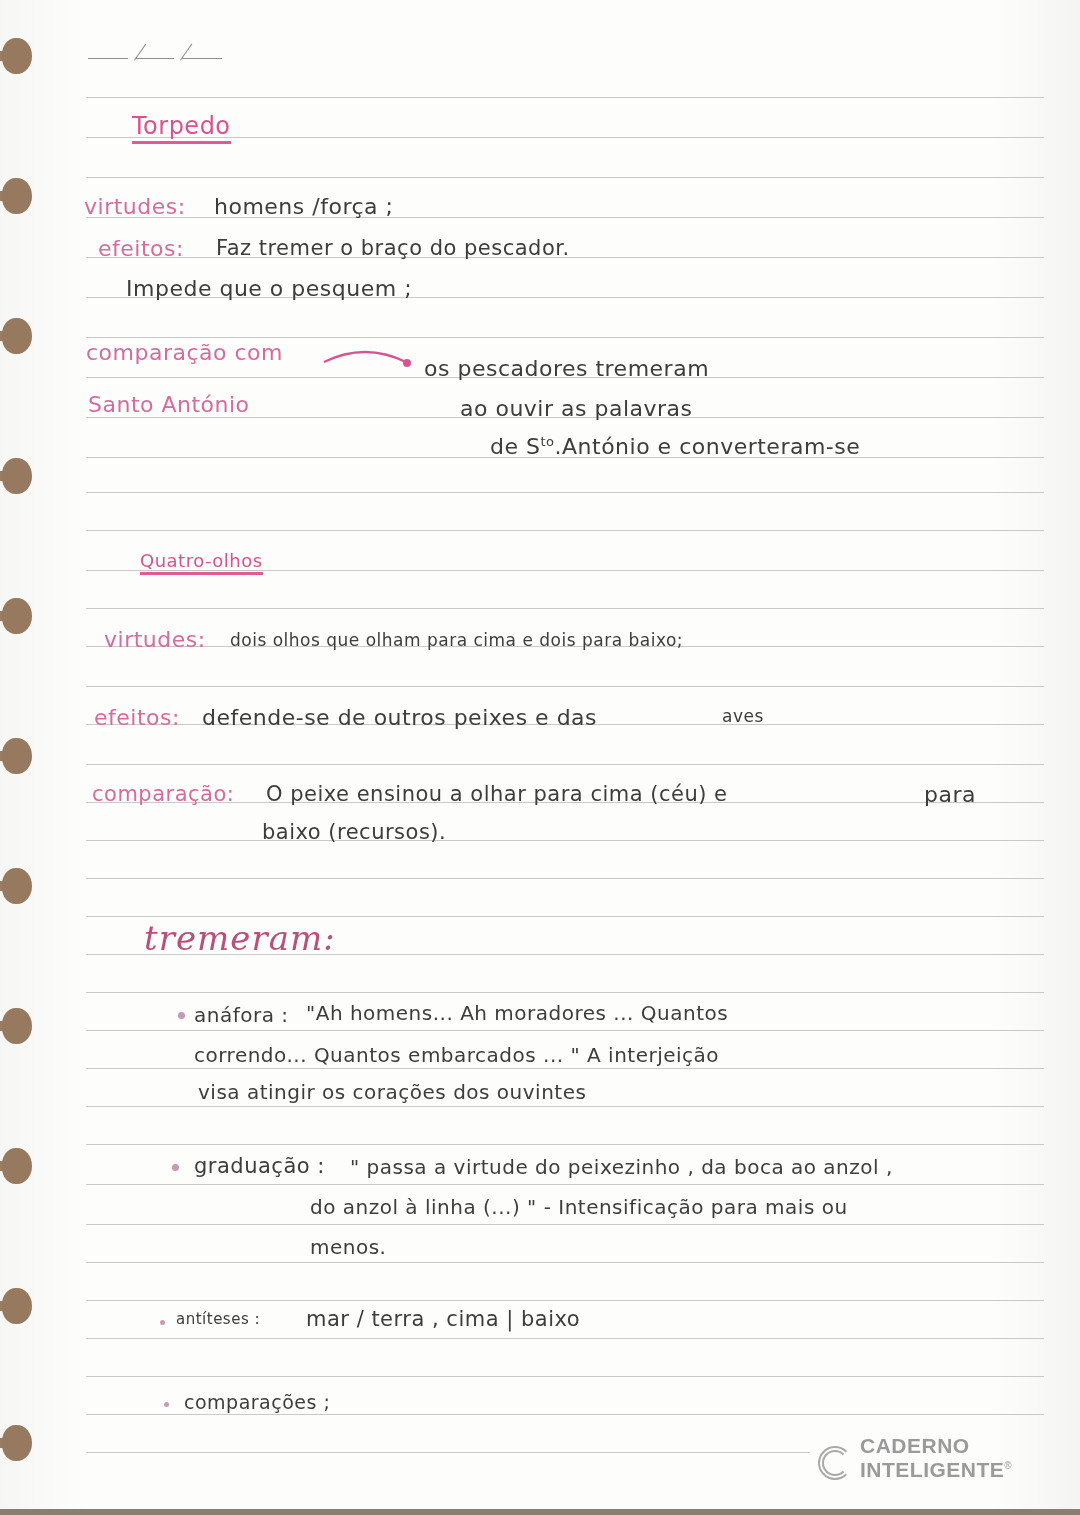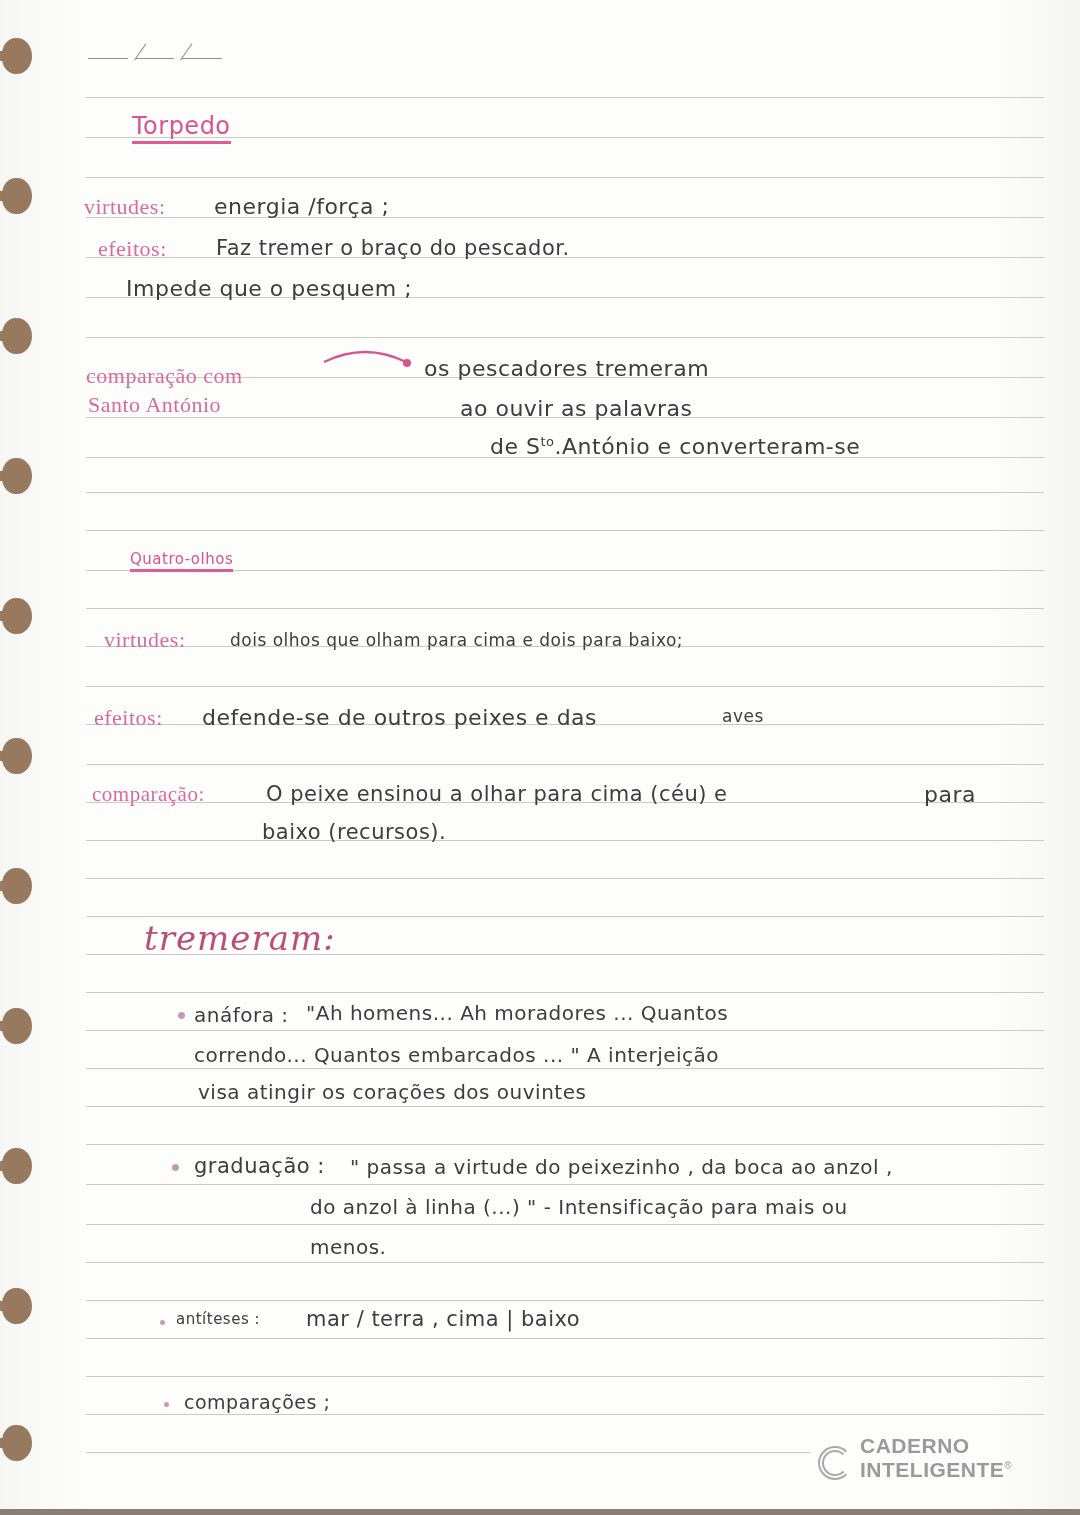--- a/index.html
+++ b/index.html
@@ -33,21 +33,21 @@
     .hole .knob {
       position: absolute; left: 12px; top: 0; width: 30px; height: 36px;
       background: #96795f; border-radius: 50% 55% 55% 50%;
     }
     .hole .stem {
       position: absolute; left: 0; top: 13px; width: 22px; height: 10px;
       background: #9a7c61;
     }
     .txt { position: absolute; white-space: nowrap; font-size: 22px; letter-spacing: 0.5px; }
     .pink { color: #d9538f; }
-    .pink-soft { color: #d76b9e; font-family: Liberation Serif, serif; }
+    .pink-soft { color: #d76b9e; }
     .dark { color: #3e3d3d; }
     .title { font-size: 24px; }
     .underline-pink { border-bottom: 3px solid #e05a95; padding-bottom: 1px; }
     .recursos {
       font-family: "DejaVu Serif", serif; font-style: italic;
       font-size: 34px; color: #b8517a; letter-spacing: 1px;
     }
     .bullet {
       position: absolute; width: 7px; height: 7px; border-radius: 50%;
       background: #c79ab3;
@@ -168,41 +168,41 @@
     <div class="rule" style="top:1338px"></div>
     <div class="rule" style="top:1376px"></div>
     <div class="rule" style="top:1414px"></div>
     <div class="rule" style="top:1452px; right:270px"></div>
   </div>
 
   <div>
     <span class="txt pink title underline-pink" style="left:132px; top:112px">Torpedo</span>
 
     <span class="txt pink-soft" style="left:84px; top:194px">virtudes:</span>
-    <span class="txt dark" style="left:214px; top:194px">energia /força ;</span>
+    <span class="txt dark" style="left:214px; top:194px">homens /força ;</span>
 
     <span class="txt pink-soft" style="left:98px; top:236px">efeitos:</span>
     <span class="txt dark" style="left:216px; top:236px; font-size:21px">Faz tremer o braço do pescador.</span>
     <span class="txt dark" style="left:126px; top:276px">Impede que o pesquem ;</span>
 
-    <span class="txt pink-soft" style="left:86px; top:363px">comparação com</span>
+    <span class="txt pink-soft" style="left:86px; top:340px">comparação com</span>
     <span class="txt pink-soft" style="left:88px; top:392px">Santo António</span>
 
     <svg class="arrow" style="left:320px; top:344px" width="96" height="28">
       <path d="M4 18 Q 45 -2 86 18" stroke="#d9538f" stroke-width="2.5" fill="none"></path>
       <circle cx="87" cy="19" r="4" fill="#d9538f"></circle>
     </svg>
 
     <span class="txt dark" style="left:424px; top:356px">os pescadores tremeram</span>
     <span class="txt dark" style="left:460px; top:396px">ao ouvir as palavras</span>
     <span class="txt dark" style="left:490px; top:434px"><span>de S</span><sup style="font-size:13px">to</sup><span>.António  e converteram-se</span></span>
   </div>
 
   <div>
-    <span class="txt pink title underline-pink" style="left:130px; top:550px; font-size:15px">Quatro-olhos</span>
+    <span class="txt pink title underline-pink" style="left:140px; top:550px; font-size:18px">Quatro-olhos</span>
 
     <span class="txt pink-soft" style="left:104px; top:627px">virtudes:</span>
     <span class="txt dark" style="left:230px; top:630px; font-size:17px">dois olhos que olham para cima e dois para baixo;</span>
 
     <span class="txt pink-soft" style="left:94px; top:705px">efeitos:</span>
     <span class="txt dark" style="left:202px; top:705px">defende-se de outros peixes e das</span>
     <span class="txt dark small" style="left:722px; top:706px; font-size:17px">aves</span>
 
     <span class="txt pink-soft" style="left:92px; top:782px; font-size:21px">comparação:</span>
     <span class="txt dark" style="left:266px; top:782px; font-size:21px">O peixe ensinou a olhar para cima (céu) e</span>

